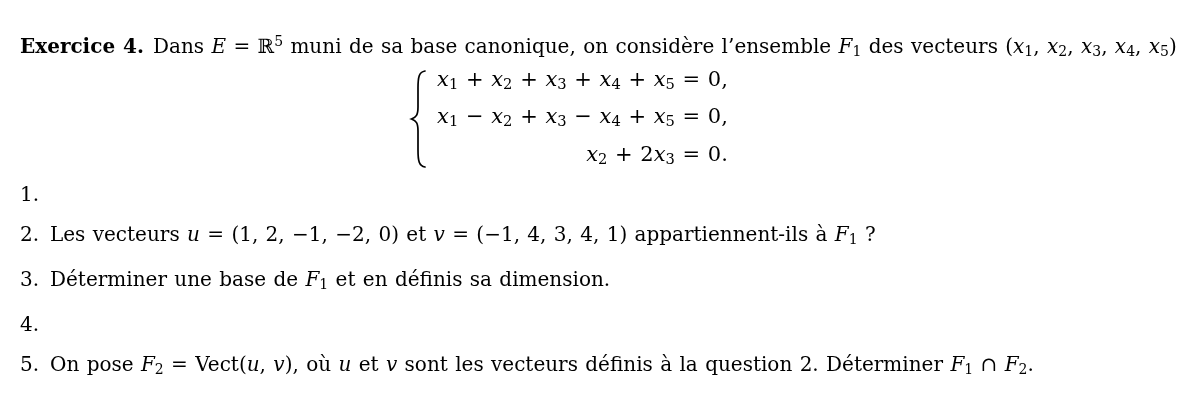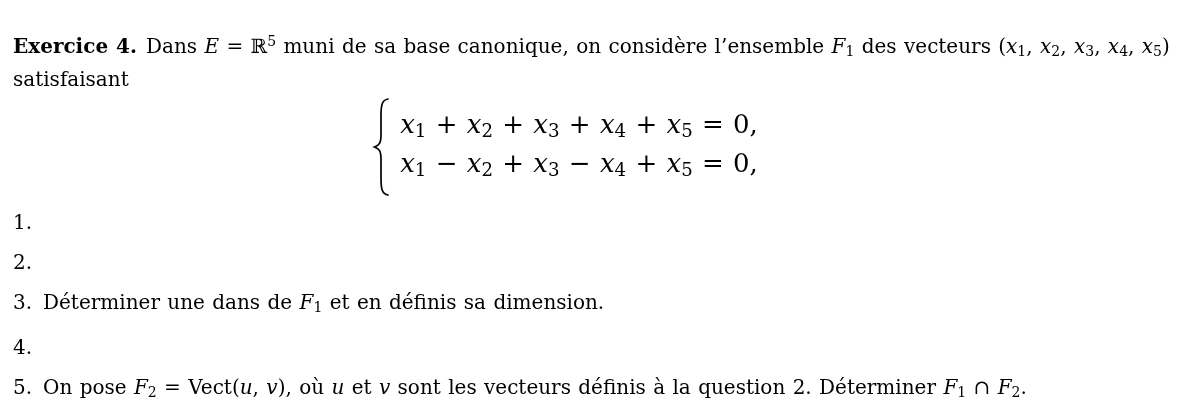--- a/index.html
+++ b/index.html
@@ -6,21 +6,21 @@
     margin: 0;
     padding: 0;
     background: #ffffff;
     color: #000000;
   }
   .page {
     position: relative;
     width: 1180px;
     height: 417px;
     box-sizing: border-box;
-    padding: 27px 16px 0 13px;
+    padding: 27px 16px 0 20px;
     background: #ffffff;
     font-family: "DejaVu Serif", "Liberation Serif", serif;
     font-size: 20px;
     color: #000000;
     word-spacing: 1px;
     overflow: hidden;
   }
   .title-line1 {
     white-space: nowrap;
     line-height: 28px;
@@ -46,21 +46,21 @@
     font-style: normal;
   }
   
   .system {
     display: flex;
     align-items: center;
     width: max-content;
     height: 100px;
     margin: 4px auto 0 auto;
     transform: translateX(-24px);
-    font-size: 26px;
+    font-size: 21px;
   }
   .brace-wrap {
     width: 20px;
     height: 100px;
     margin-right: 9px;
     flex: none;
   }
   .eqs {
     display: flex;
     flex-direction: column;
@@ -87,44 +87,45 @@
   }
 </style>
 </head>
 <body>
 
 <div class="page">
 
   <div class="title-line1">
     <span class="ex-label">Exercice 4.</span><span><span class="seg-r">Dans </span><span class="seg-i">E</span><span class="seg-r"> = ℝ</span><span class="seg-sup">5</span><span class="seg-r"> muni de sa base canonique, on considère l’ensemble </span><span class="seg-i">F</span><span class="seg-sub">1</span><span class="seg-r"> des vecteurs (</span><span class="seg-i">x</span><span class="seg-sub">1</span><span class="seg-r">, </span><span class="seg-i">x</span><span class="seg-sub">2</span><span class="seg-r">, </span><span class="seg-i">x</span><span class="seg-sub">3</span><span class="seg-r">, </span><span class="seg-i">x</span><span class="seg-sub">4</span><span class="seg-r">, </span><span class="seg-i">x</span><span class="seg-sub">5</span><span class="seg-r">)</span></span>
   </div>
-  <div class="title-line2">satisfaisant</div>
 
   <div class="system">
     <div class="brace-wrap">
       <svg width="20" height="100" viewBox="0 0 20 100" aria-hidden="true">
         <path d="M 17 2 C 11 3 10 8 10 19 L 10 38 C 10 46 8.2 48.2 3.5 50 C 8.2 51.8 10 54 10 62 L 10 81 C 10 92 11 97 17 98" fill="none" stroke="#000000" stroke-width="1.7" stroke-linecap="round"></path>
       </svg>
     </div>
     <div class="eqs">
       <div class="eq"><span class="seg-i">x</span><span class="seg-sub">1</span><span class="seg-r"> + </span><span class="seg-i">x</span><span class="seg-sub">2</span><span class="seg-r"> + </span><span class="seg-i">x</span><span class="seg-sub">3</span><span class="seg-r"> + </span><span class="seg-i">x</span><span class="seg-sub">4</span><span class="seg-r"> + </span><span class="seg-i">x</span><span class="seg-sub">5</span><span class="seg-r"> = 0,</span></div>
       <div class="eq"><span class="seg-i">x</span><span class="seg-sub">1</span><span class="seg-r"> − </span><span class="seg-i">x</span><span class="seg-sub">2</span><span class="seg-r"> + </span><span class="seg-i">x</span><span class="seg-sub">3</span><span class="seg-r"> − </span><span class="seg-i">x</span><span class="seg-sub">4</span><span class="seg-r"> + </span><span class="seg-i">x</span><span class="seg-sub">5</span><span class="seg-r"> = 0,</span></div>
+      <div class="eq"><span class="seg-i">x</span><span class="seg-sub">2</span><span class="seg-r"> + 2</span><span class="seg-i">x</span><span class="seg-sub">3</span><span class="seg-r"> = 0.</span></div>
     </div>
   </div>
 
   <div class="questions">
     <div class="q">
       <span class="q-num">1.</span>
     </div>
     <div class="q">
       <span class="q-num">2.</span>
+      <span class="q-text"><span class="seg-r">Les vecteurs </span><span class="seg-i">u</span><span class="seg-r"> = (1, 2, −1, −2, 0) et </span><span class="seg-i">v</span><span class="seg-r"> = (−1, 4, 3, 4, 1) appartiennent-ils à </span><span class="seg-i">F</span><span class="seg-sub">1</span><span class="seg-r"> ?</span></span>
     </div>
     <div class="q">
       <span class="q-num">3.</span>
-      <span class="q-text"><span class="seg-r">Déterminer une dans de </span><span class="seg-i">F</span><span class="seg-sub">1</span><span class="seg-r"> et en définis sa dimension.</span></span>
+      <span class="q-text"><span class="seg-r">Déterminer une base de </span><span class="seg-i">F</span><span class="seg-sub">1</span><span class="seg-r"> et en définis sa dimension.</span></span>
     </div>
     <div class="q">
       <span class="q-num">4.</span>
     </div>
     <div class="q">
       <span class="q-num">5.</span>
       <span class="q-text"><span class="seg-r">On pose </span><span class="seg-i">F</span><span class="seg-sub">2</span><span class="seg-r"> = Vect(</span><span class="seg-i">u</span><span class="seg-r">, </span><span class="seg-i">v</span><span class="seg-r">), où </span><span class="seg-i">u</span><span class="seg-r"> et </span><span class="seg-i">v</span><span class="seg-r"> sont les vecteurs définis à la question 2. Déterminer </span><span class="seg-i">F</span><span class="seg-sub">1</span><span class="seg-r"> ∩ </span><span class="seg-i">F</span><span class="seg-sub">2</span><span class="seg-r">.</span></span>
     </div>
   </div>
 

